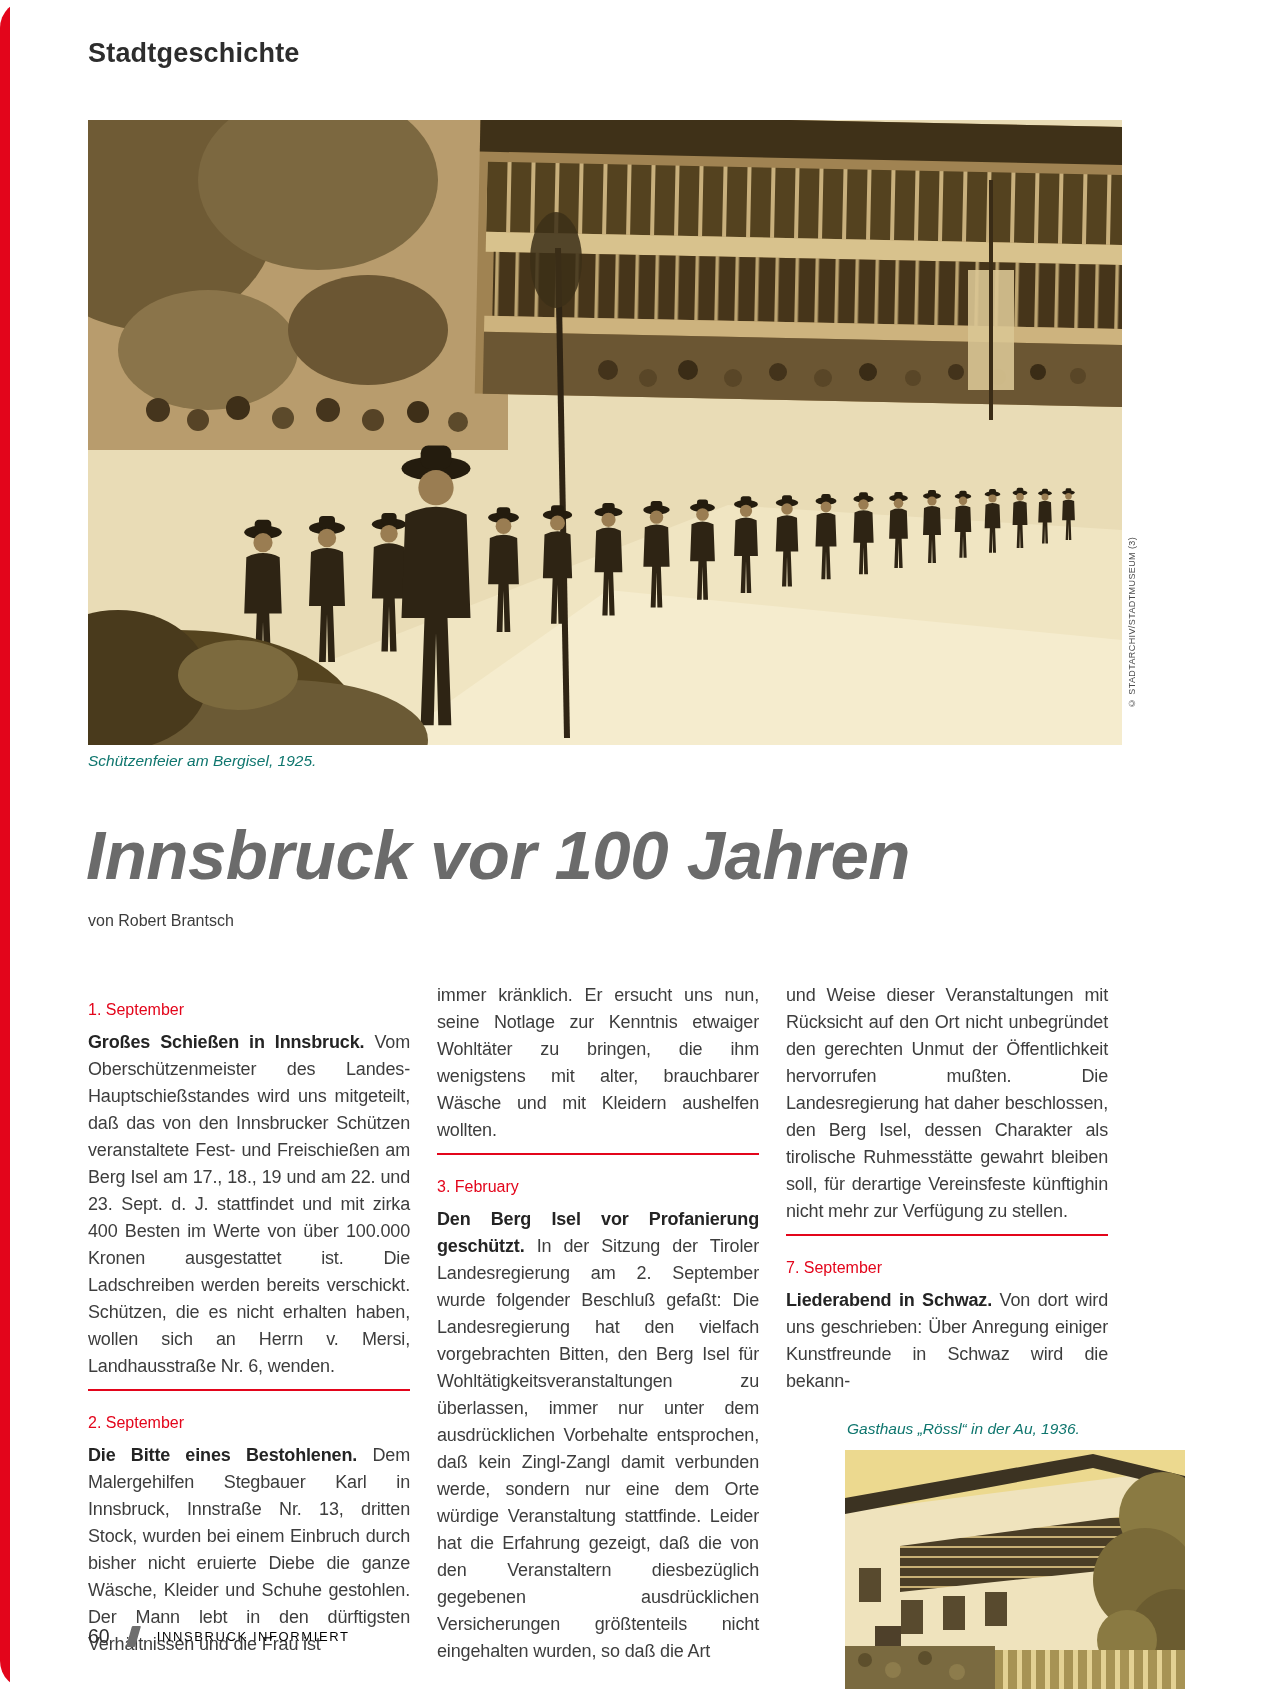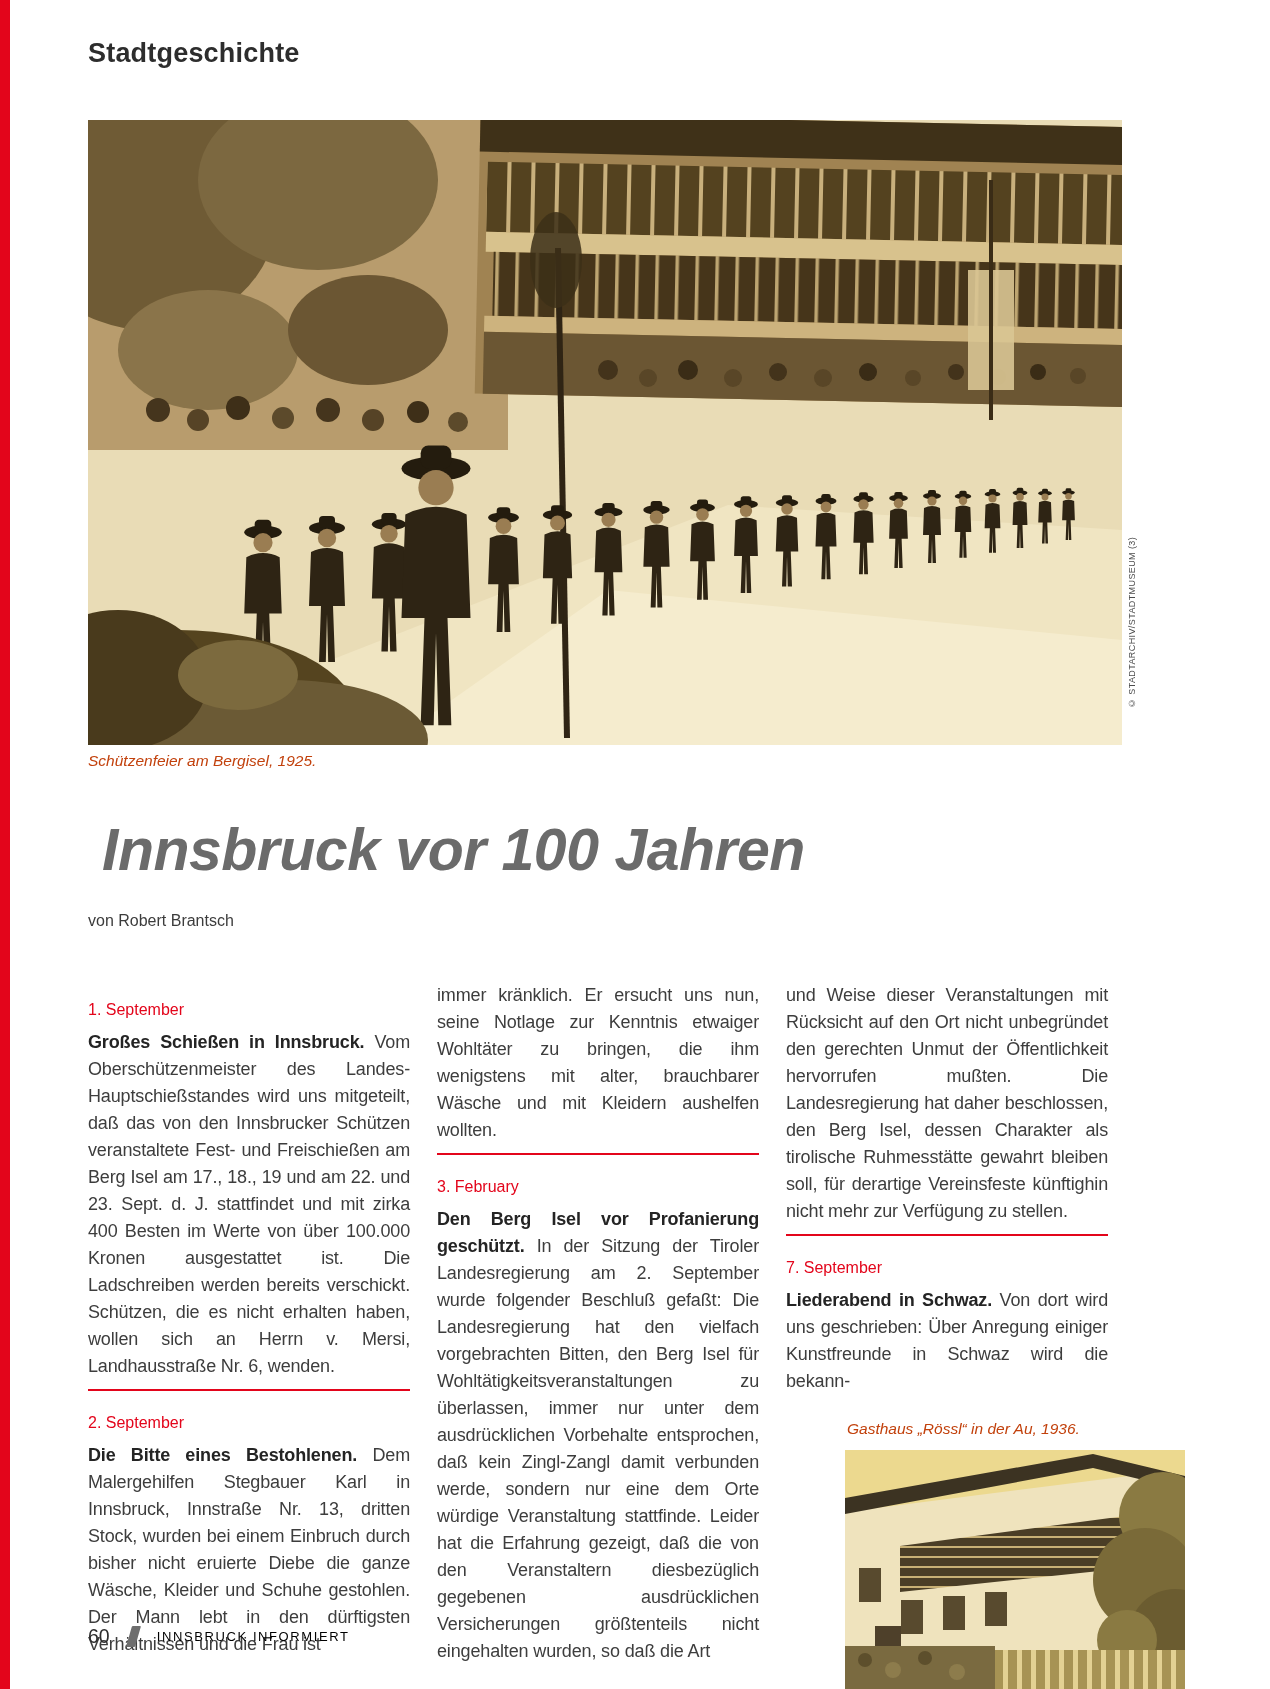--- a/index.html
+++ b/index.html
@@ -1,27 +1,27 @@
 <!DOCTYPE html>
 <html><head>
 <meta charset="utf-8">
 <style>
   html,body{margin:0;padding:0;background:#ffffff;}
   .page{position:relative;width:1270px;height:1689px;background:#ffffff;overflow:hidden;
-        font-family:"Liberation Sans",sans-serif;color:#3d3d3d;}
+        font-family:"Liberation Sans",sans-serif;color:#3d3d3d;border-radius:28px;}
   .accent-bar{position:absolute;left:0;top:0;width:10px;height:1689px;background:#e3051b;}
   .kicker{position:absolute;left:88px;top:38px;margin:0;font-size:27px;font-weight:bold;
           color:#2d2d2d;letter-spacing:.2px;}
   .photo-main{position:absolute;left:88px;top:120px;width:1034px;height:625px;margin:0;overflow:hidden;}
   .photo-main svg{display:block;}
   .credit{position:absolute;left:1127px;top:558px;height:150px;writing-mode:vertical-rl;
           transform:rotate(180deg);font-size:9px;color:#4c4c4c;letter-spacing:.4px;white-space:nowrap;}
-  .cap{font-style:italic;font-size:15.5px;color:#c2410c;}
+  .cap{font-style:italic;font-size:15.5px;color:#0f766e;}
   .cap-main{position:absolute;left:88px;top:752px;}
-  .title{position:absolute;left:102px;top:816px;margin:0;font-size:59px;font-style:italic;
+  .title{position:absolute;left:86px;top:816px;margin:0;font-size:69px;font-style:italic;
          font-weight:800;color:#6b6b6b;letter-spacing:-.5px;}
   .byline{position:absolute;left:88px;top:912px;font-size:16px;color:#3c3c3c;}
   .cols{position:absolute;left:88px;top:982px;width:1034px;display:flex;gap:27px;}
   .col{flex:0 0 322px;width:322px;}
   .datehead{margin:16px 0 7px;font-size:16px;line-height:24px;font-weight:normal;color:#e3051b;}
   .body{margin:0;font-size:18px;line-height:27px;text-align:justify;color:#3d3d3d;letter-spacing:-.15px;}
   .body strong{color:#242424;}
   .rule{border:none;border-top:2px solid #e3051b;margin:9px 0 20px;width:100%;}
   .cap-secondary{position:absolute;left:847px;top:1420px;}
   .photo-secondary{position:absolute;left:845px;top:1450px;width:340px;height:239px;margin:0;overflow:hidden;}

